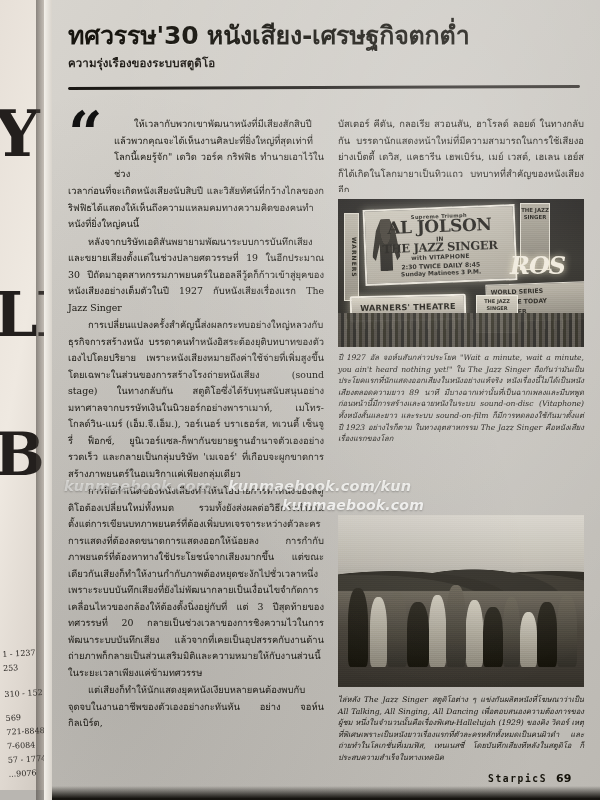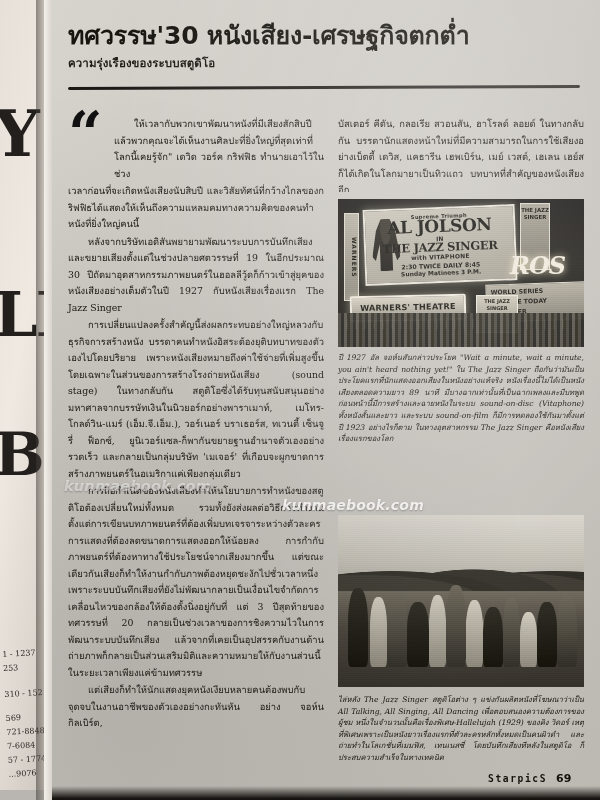--- a/index.html
+++ b/index.html
@@ -371,15 +371,16 @@
     <div class="footer">
       <div class="footer-logo">StarpicS</div>
       <div class="footer-page">69</div>
     </div>
 
     <div class="page-tint"></div>
     <div class="bottom-dark"></div>
   </div>
 
   <div class="wm wm-1">kunmaebook.com</div>
+  <div class="wm wm-2">kunmaebook.com/kun</div>
   <div class="wm wm-3">kunmaebook.com</div>
 
 </div>
 
 </body></html>

